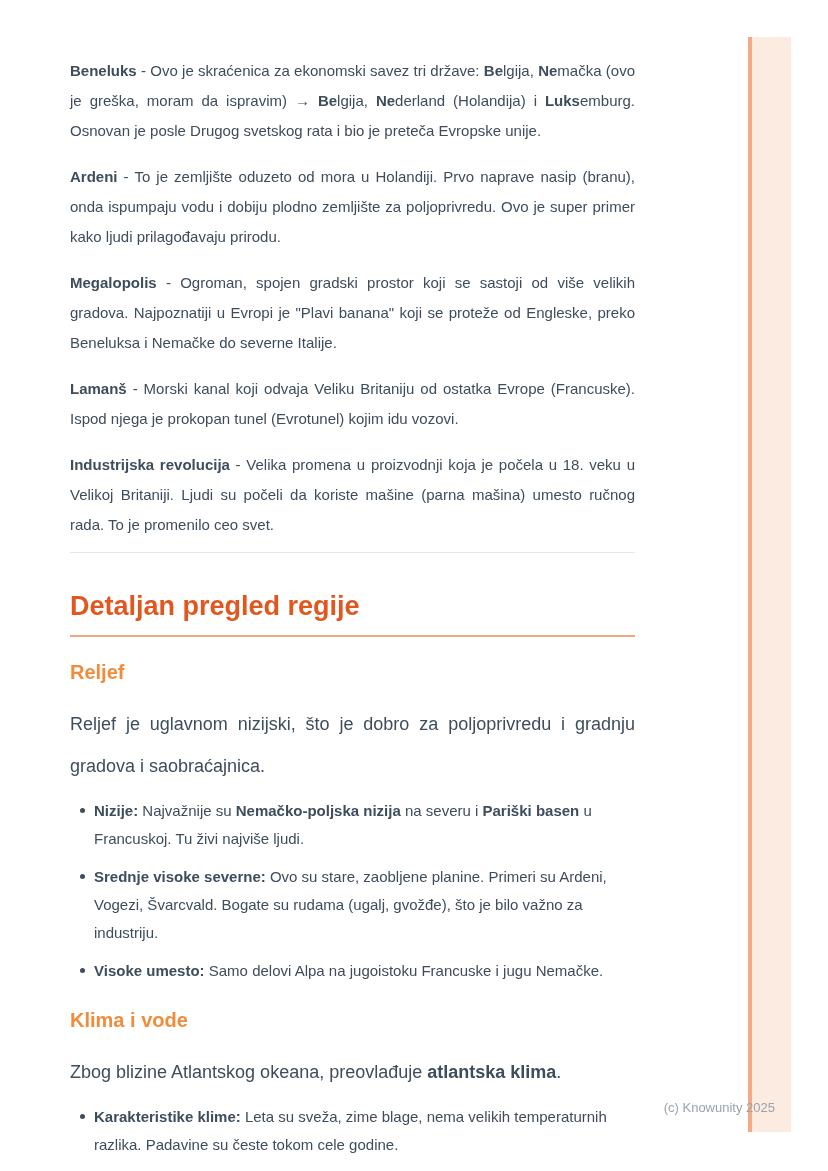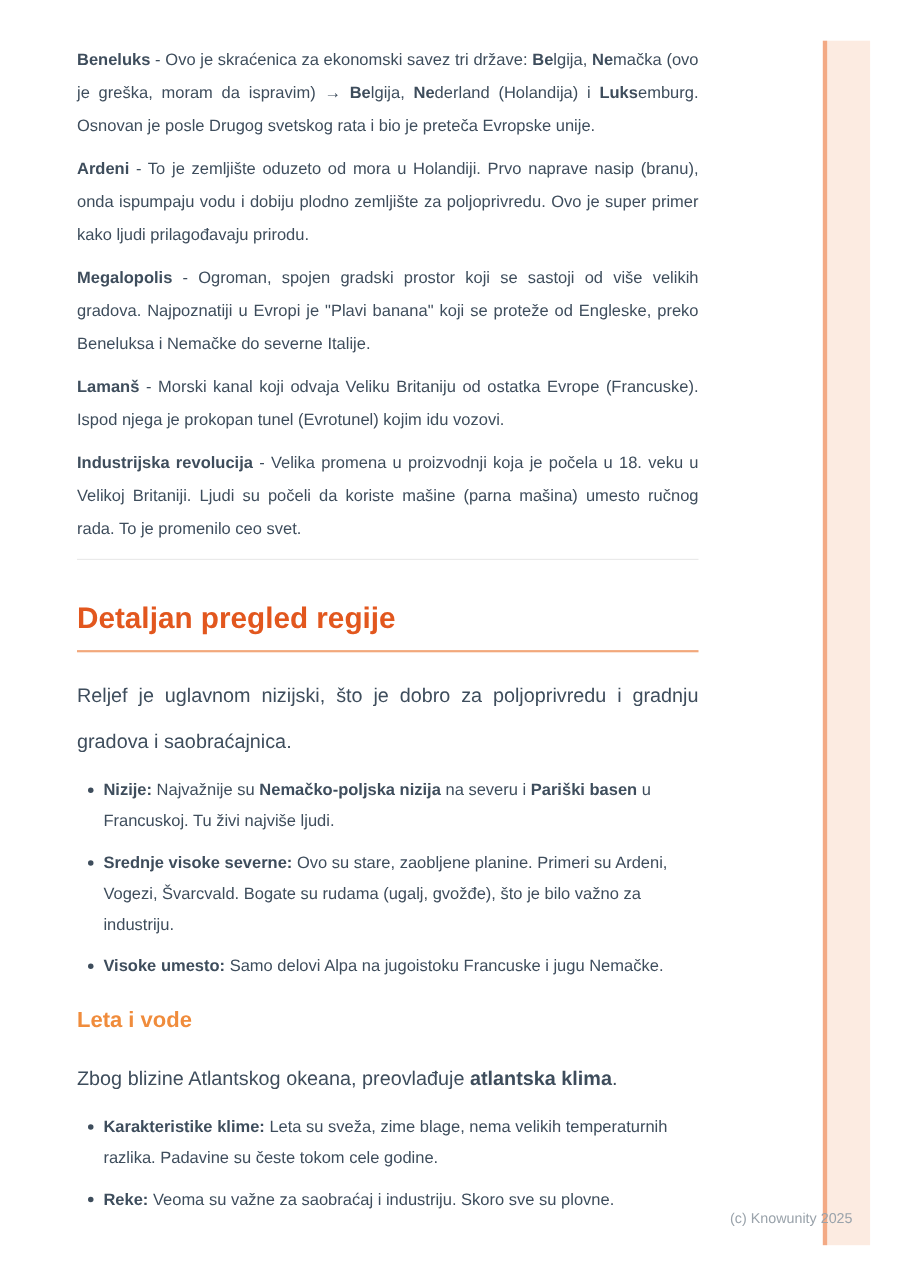--- a/index.html
+++ b/index.html
@@ -13,21 +13,21 @@
     --footer:#9aa3ab;
   }
   html,body{margin:0;padding:0;background:#ffffff;}
   .page{
     position:relative;width:828px;height:1171px;background:#ffffff;overflow:hidden;
     font-family:"Liberation Sans",sans-serif;color:var(--text);
   }
   .edge-line{position:absolute;left:748px;top:37px;width:4px;height:1095px;background:var(--strip-line);z-index:1;}
   .edge-band{position:absolute;left:752px;top:37px;width:39px;height:1095px;background:var(--strip-band);z-index:0;}
   .content{position:absolute;left:70px;top:28px;width:565px;padding-top:12px;z-index:1;}
-  .def-para{margin:0 0 9px;font-size:15px;line-height:30px;text-align:justify;color:var(--text);}
+  .def-para{margin:16px 0 9px;font-size:15px;line-height:30px;text-align:justify;color:var(--text);}
   .def-para b,.intro b,.bullets b{font-weight:700;}
   .divider{border:none;border-top:1px solid var(--divider);margin:12px 0 0;height:0;}
   h1.section-title{
     margin:36px 0 0;padding:0 0 12px;font-size:27px;line-height:34px;font-weight:700;
     color:var(--h1);border-bottom:2px solid var(--h1-underline);
   }
   h2.subsection-title{margin:22px 0 0;font-size:20px;line-height:26px;font-weight:700;color:var(--h2);}
   p.intro{margin:18px 0 0;font-size:18px;line-height:42px;text-align:justify;color:var(--text);}
   ul.bullets{list-style:none;margin:10px 0 0;padding:0;}
   ul.bullets li{position:relative;padding-left:24px;margin:0 0 10px;font-size:15px;line-height:28px;color:var(--text);text-align:left;}
@@ -50,27 +50,28 @@
         <p class="def-para"><b>Megalopolis</b><span> - Ogroman, spojen gradski prostor koji se sastoji od više velikih gradova. Najpoznatiji u Evropi je "Plavi banana" koji se proteže od Engleske, preko Beneluksa i Nemačke do severne Italije.</span></p>
         <p class="def-para"><b>Lamanš</b><span> - Morski kanal koji odvaja Veliku Britaniju od ostatka Evrope (Francuske). Ispod njega je prokopan tunel (Evrotunel) kojim idu vozovi.</span></p>
         <p class="def-para"><b>Industrijska revolucija</b><span> - Velika promena u proizvodnji koja je počela u 18. veku u Velikoj Britaniji. Ljudi su počeli da koriste mašine (parna mašina) umesto ručnog rada. To je promenilo ceo svet.</span></p>
       </section>
 
     <hr class="divider">
 
     <h1 class="section-title">Detaljan pregled regije</h1>
 
     <div id="subsections">
+        <h2 class="subsection-title">Reljef</h2>
         <p class="intro"><span>Reljef je uglavnom nizijski, što je dobro za poljoprivredu i gradnju gradova i saobraćajnica.</span></p>
         <ul class="bullets">
           <li><b>Nizije:</b><span> Najvažnije su </span><b>Nemačko-poljska nizija</b><span> na severu i </span><b>Pariški basen</b><span> u Francuskoj. Tu živi najviše ljudi.</span></li>
           <li><b>Srednje visoke severne:</b><span> Ovo su stare, zaobljene planine. Primeri su Ardeni, Vogezi, Švarcvald. Bogate su rudama (ugalj, gvožđe), što je bilo važno za industriju.</span></li>
           <li><b>Visoke umesto:</b><span> Samo delovi Alpa na jugoistoku Francuske i jugu Nemačke.</span></li>
         </ul>
-        <h2 class="subsection-title">Leta i vode</h2>
+        <h2 class="subsection-title">Klima i vode</h2>
         <p class="intro"><span>Zbog blizine Atlantskog okeana, preovlađuje </span><b>atlantska klima</b><span>.</span></p>
         <ul class="bullets">
           <li><b>Karakteristike klime:</b><span> Leta su sveža, zime blage, nema velikih temperaturnih razlika. Padavine su česte tokom cele godine.</span></li>
           <li><b>Reke:</b><span> Veoma su važne za saobraćaj i industriju. Skoro sve su plovne.</span></li>
         </ul>
       </div>
   </main>
 
   <div class="footer">(c) Knowunity 2025</div>
 </div>

